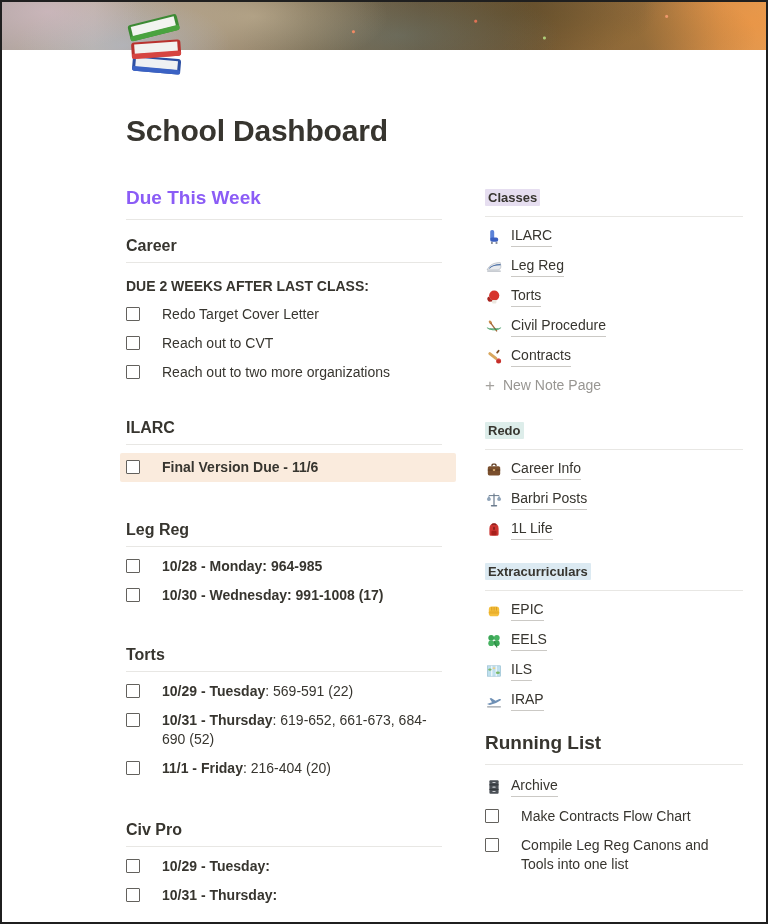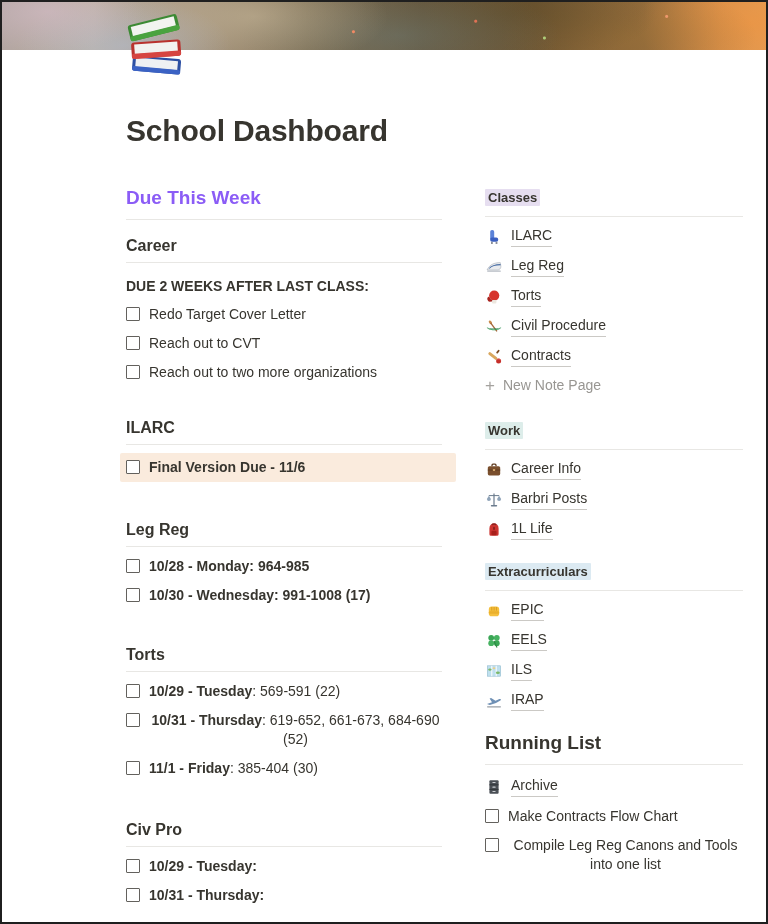--- a/index.html
+++ b/index.html
@@ -45,21 +45,21 @@
   .mt16 { margin-top:16px; } .mt24 { margin-top:24px; }
   .mt36 { margin-top:36px; } .mt38 { margin-top:38px; }
   .mt40 { margin-top:40px; } .mt42 { margin-top:42px; }
   .mt44 { margin-top:20px; } .mt50 { margin-top:20px; }
   .hl { padding:1px 3px; border-radius:1px; }
   .hl-purple { background:#E6DEF0; }
   .hl-green  { background:#DDEDEA; }
   .hl-blue   { background:#DCEAF2; }
   
   .note { margin-top:14px; font-size:14px; font-weight:700; line-height:18px; }
-  .todo { display:flex; align-items:flex-start; gap:9px; margin-top:10px; font-size:14px; line-height:19px;text-align:center; }
+  .todo { display:flex; align-items:flex-start; gap:22px; margin-top:10px; font-size:14px; line-height:19px; }
   .todo .cb {
     flex:none; width:14px; height:14px; margin-top:2px;
     border:1.5px solid #63615d; border-radius:1px; background:#fff; cursor:pointer;
   }
   .todo .txt b { font-weight:700; }
   .todo.highlight {
     background:#FAEBDD; margin-left:-6px; margin-right:-14px; margin-top:8px;
     padding:5px 6px; border-radius:2px;
   }
   .todo.highlight .txt { font-weight:700; }
@@ -142,21 +142,21 @@
       <div class="todo">
         <span class="cb"></span>
         <span class="txt"><b>10/29 - Tuesday</b><span>: 569-591 (22)</span></span>
       </div>
       <div class="todo">
         <span class="cb"></span>
         <span class="txt"><b>10/31 - Thursday</b><span>: 619-652, 661-673, 684-690 (52)</span></span>
       </div>
       <div class="todo">
         <span class="cb"></span>
-        <span class="txt"><b>11/1 - Friday</b><span>: 385-404 (30)</span></span>
+        <span class="txt"><b>11/1 - Friday</b><span>: 216-404 (20)</span></span>
       </div>
 
       <div class="h3 mt42">Civ Pro</div>
       <div class="todo">
         <span class="cb"></span>
         <span class="txt"><b>10/29 - Tuesday:</b><span></span></span>
       </div>
       <div class="todo">
         <span class="cb"></span>
         <span class="txt"><b>10/31 - Thursday:</b><span></span></span>
@@ -217,21 +217,21 @@
             <path d="M10.6 11 a2.5 2.5 0 0 1 4 0" fill="none" stroke="#e8766f" stroke-width="0.7"></path>
           </svg>
         </span>
         <span class="link-label">Contracts</span>
       </div>
       <div class="new-note">
         <span class="plus">+</span>
         <span>New Note Page</span>
       </div>
 
-      <div class="h3 rt mt24"><span class="hl hl-green">Work</span></div>
+      <div class="h3 rt mt24"><span class="hl hl-green">Redo</span></div>
       <div class="link-row">
         <span class="icn">
           <svg viewBox="0 0 16 16">
             <path d="M6 4.2 V3.2 a1 1 0 0 1 1-1 h2 a1 1 0 0 1 1 1 V4.2" fill="none" stroke="#5d3a1f" stroke-width="1.3"></path>
             <rect x="1.8" y="4.2" width="12.4" height="9.2" rx="1.6" fill="#7a4f2d"></rect>
             <rect x="1.8" y="7.6" width="12.4" height="0.9" fill="#5d3a1f"></rect>
             <rect x="6.9" y="6.9" width="2.2" height="2.2" rx="0.5" fill="#cfa268"></rect>
           </svg>
         </span>
         <span class="link-label">Career Info</span>

